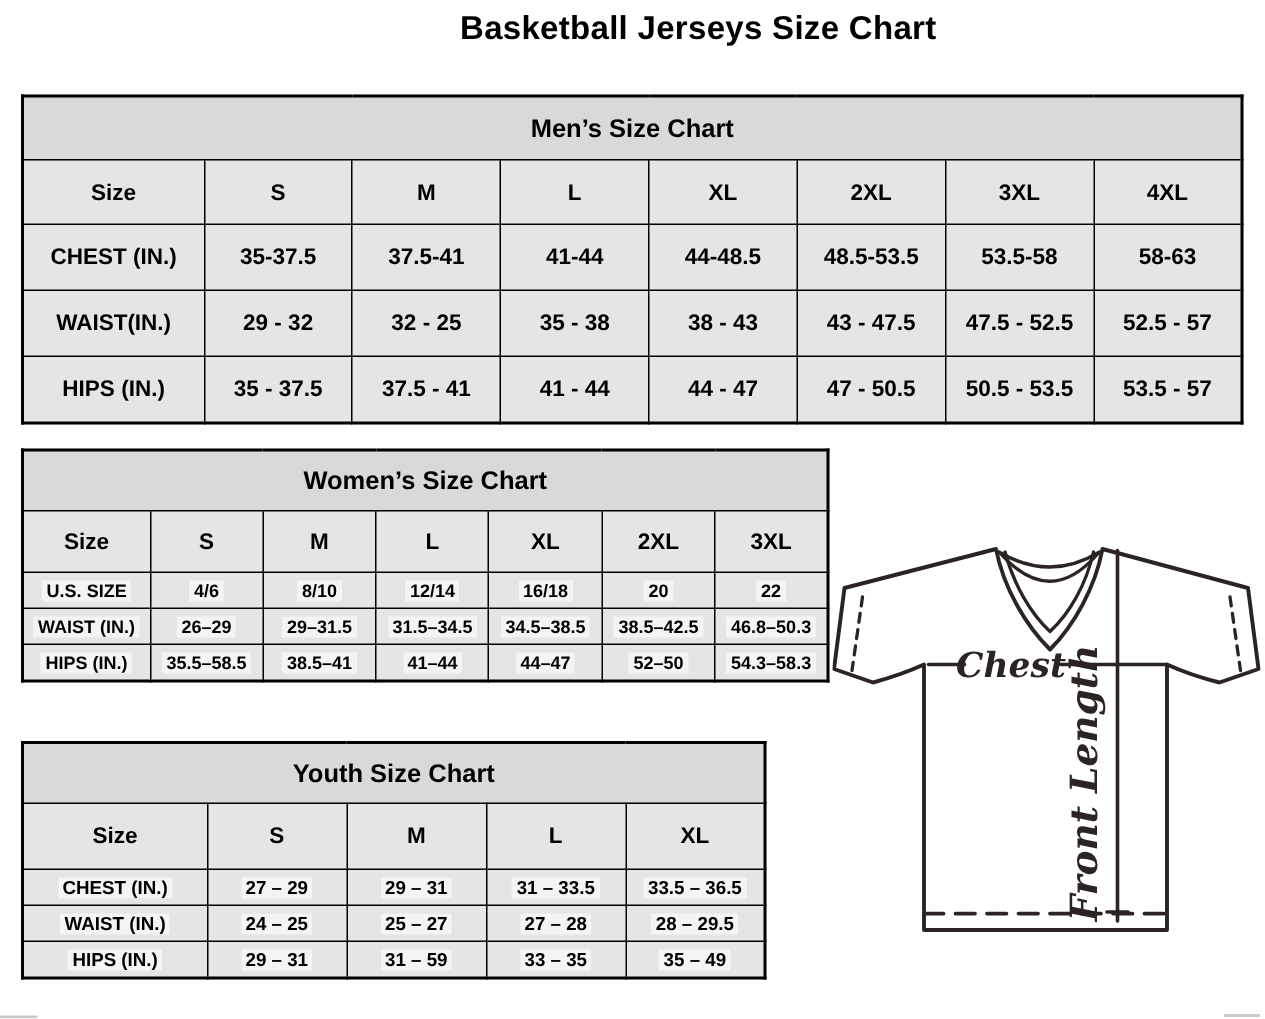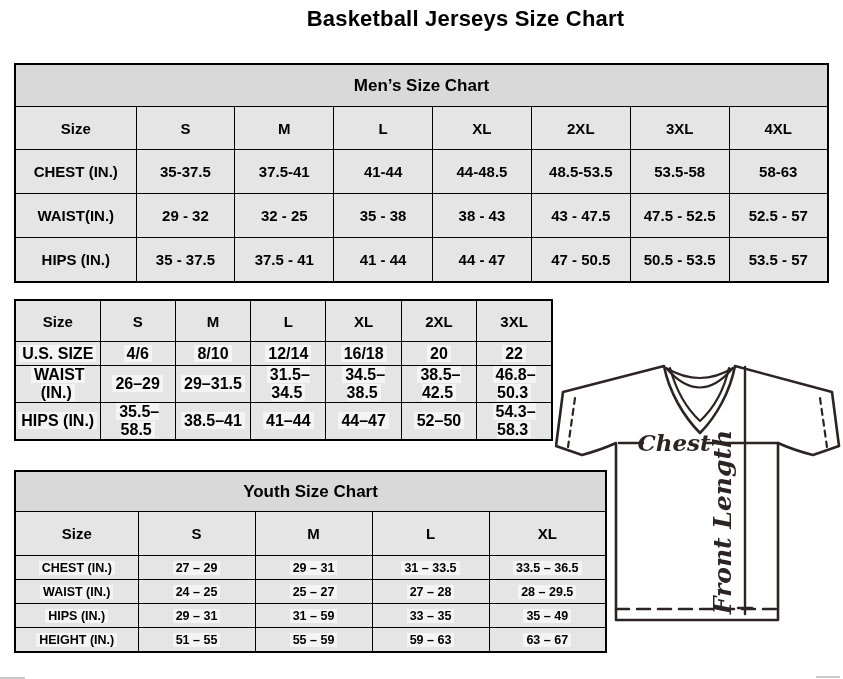--- a/index.html
+++ b/index.html
@@ -16,23 +16,23 @@
   .t-men{left:14px;top:63px;width:815px;}
   .t-men col.c0{width:121px;}
   .t-men .ttl{height:41px;}
   .t-men .corner,.t-men .hdr{height:42px;font-size:15px;}
   .t-men .lbl,.t-men .val{height:43px;font-size:15px;}
   
   .t-women{left:14px;top:299px;width:539px;}
   .t-women col.c0{width:85px;}
   .t-women .ttl{height:39px;font-size:16px;}
   .t-women .corner,.t-women .hdr{height:40px;font-size:15px;}
-  .t-women .lbl,.t-women .val{height:23px;font-size:16px;}
-  
-  .t-youth{left:14px;top:470px;width:593px;}
+  .t-women .lbl,.t-women .val{height:23px;font-size:12px;}
+  
+  .t-youth{left:14px;top:494px;width:497px;}
   .t-youth col.c0{width:123px;}
   .t-youth .ttl{height:39px;font-size:16px;}
   .t-youth .corner,.t-youth .hdr{height:43px;font-size:15px;}
   .t-youth .lbl,.t-youth .val{height:23px;font-size:12.5px;}
   
   .t-women .lbl span,.t-women .val span,
   .t-youth .lbl span,.t-youth .val span{background:#f4f4f4;padding:0 3px;}
   
   #jersey{position:absolute;left:555px;top:354px;width:288px;height:272px;}
   #jersey text{font-family:"DejaVu Serif",serif;font-style:italic;font-weight:bold;fill:#2b2422;}
@@ -110,20 +110,23 @@
         <col class="c0">
         <col>
         <col>
         <col>
         <col>
         <col>
         <col>
       </colgroup>
       <tbody>
         <tr>
+          <th class="ttl" colspan="7">Women’s Size Chart</th>
+        </tr>
+        <tr>
           <th class="corner">Size</th>
           <th class="hdr">S</th>
           <th class="hdr">M</th>
           <th class="hdr">L</th>
           <th class="hdr">XL</th>
           <th class="hdr">2XL</th>
           <th class="hdr">3XL</th>
         </tr>
         <tr>
           <th class="lbl"><span>U.S. SIZE</span></th>
@@ -188,27 +191,20 @@
           <td class="val"><span>27 – 28</span></td>
           <td class="val"><span>28 – 29.5</span></td>
         </tr>
         <tr>
           <th class="lbl"><span>HIPS (IN.)</span></th>
           <td class="val"><span>29 – 31</span></td>
           <td class="val"><span>31 – 59</span></td>
           <td class="val"><span>33 – 35</span></td>
           <td class="val"><span>35 – 49</span></td>
         </tr>
-        <tr>
-          <th class="lbl"><span>HEIGHT (IN.)</span></th>
-          <td class="val"><span>51 – 55</span></td>
-          <td class="val"><span>55 – 59</span></td>
-          <td class="val"><span>59 – 63</span></td>
-          <td class="val"><span>63 – 67</span></td>
-        </tr>
       </tbody>
     </table>
 
   <svg id="jersey" viewBox="0 0 288 272">
     <g stroke="#2b2422" fill="none" stroke-linejoin="round" stroke-linecap="round">
 
       <path fill="#ffffff" stroke-width="2.6" d="M109,12 L8,38 L1,92 L27,101 C38,98 50,94 61,89 L61,266 L223,266 L223,89
            C234,94 246,98 258,101 L284,92 L277,38 L180,12
            C175,38 161,63 145,79 C129,63 114,38 109,12 Z"></path>
 

